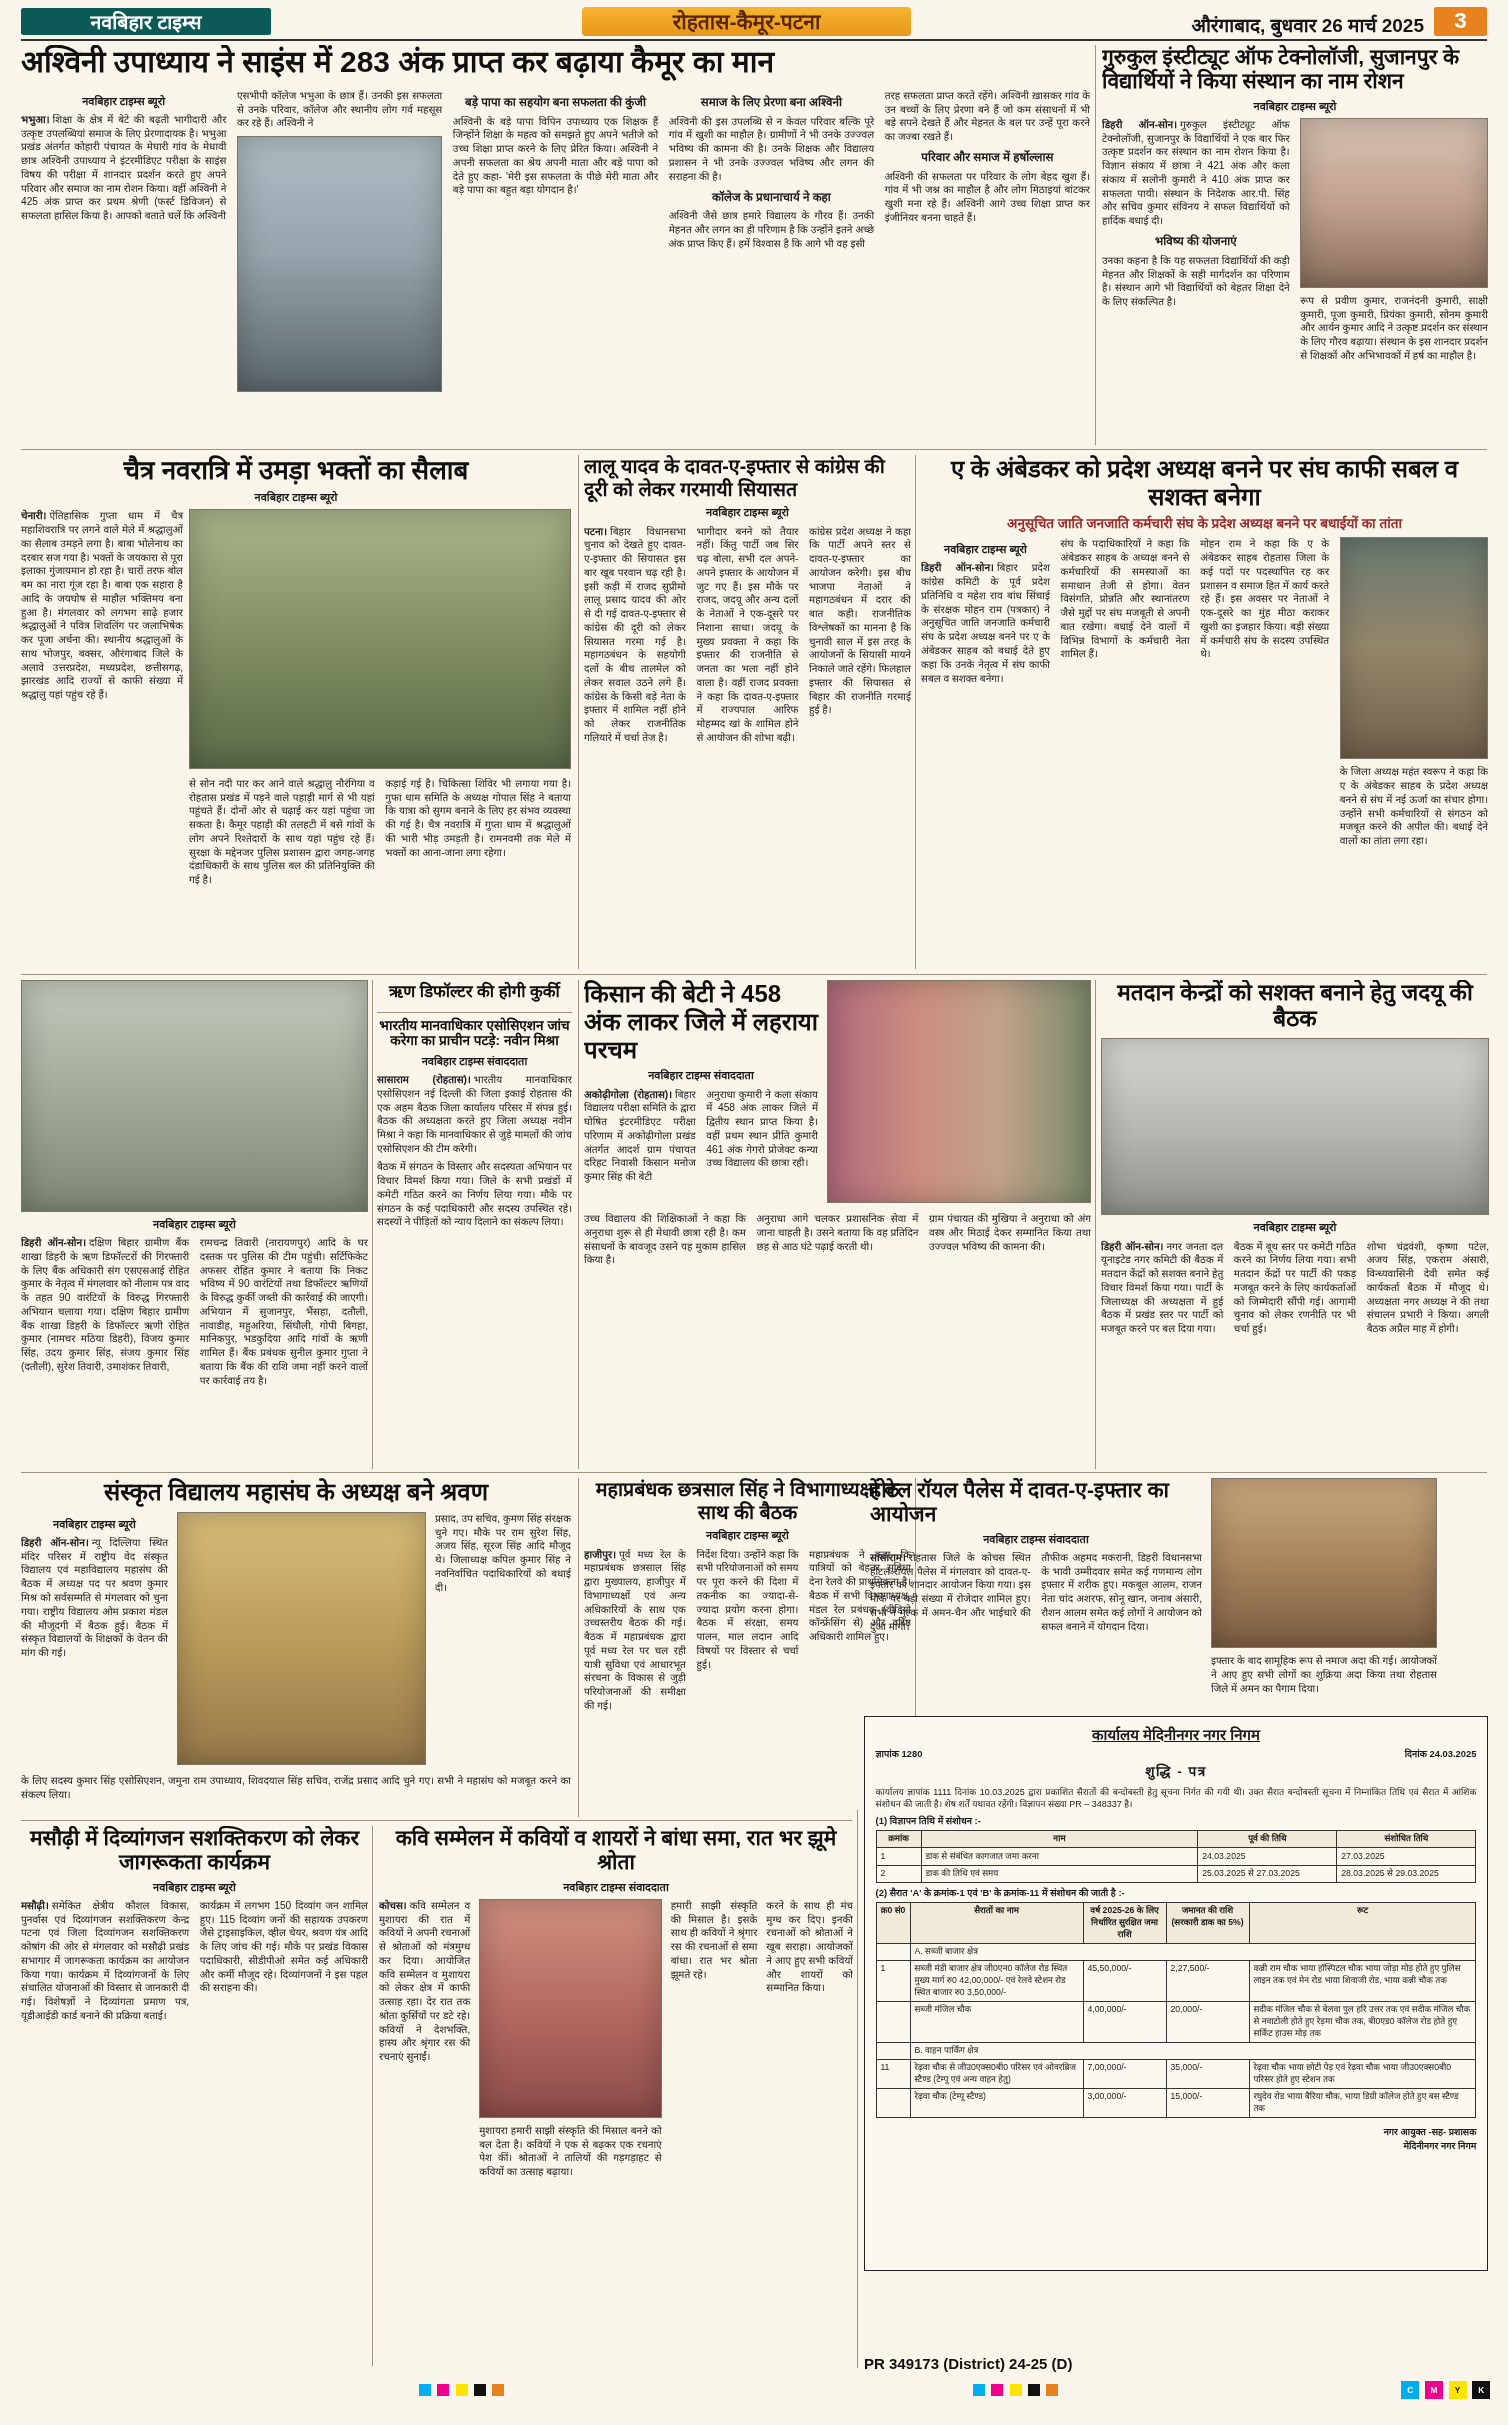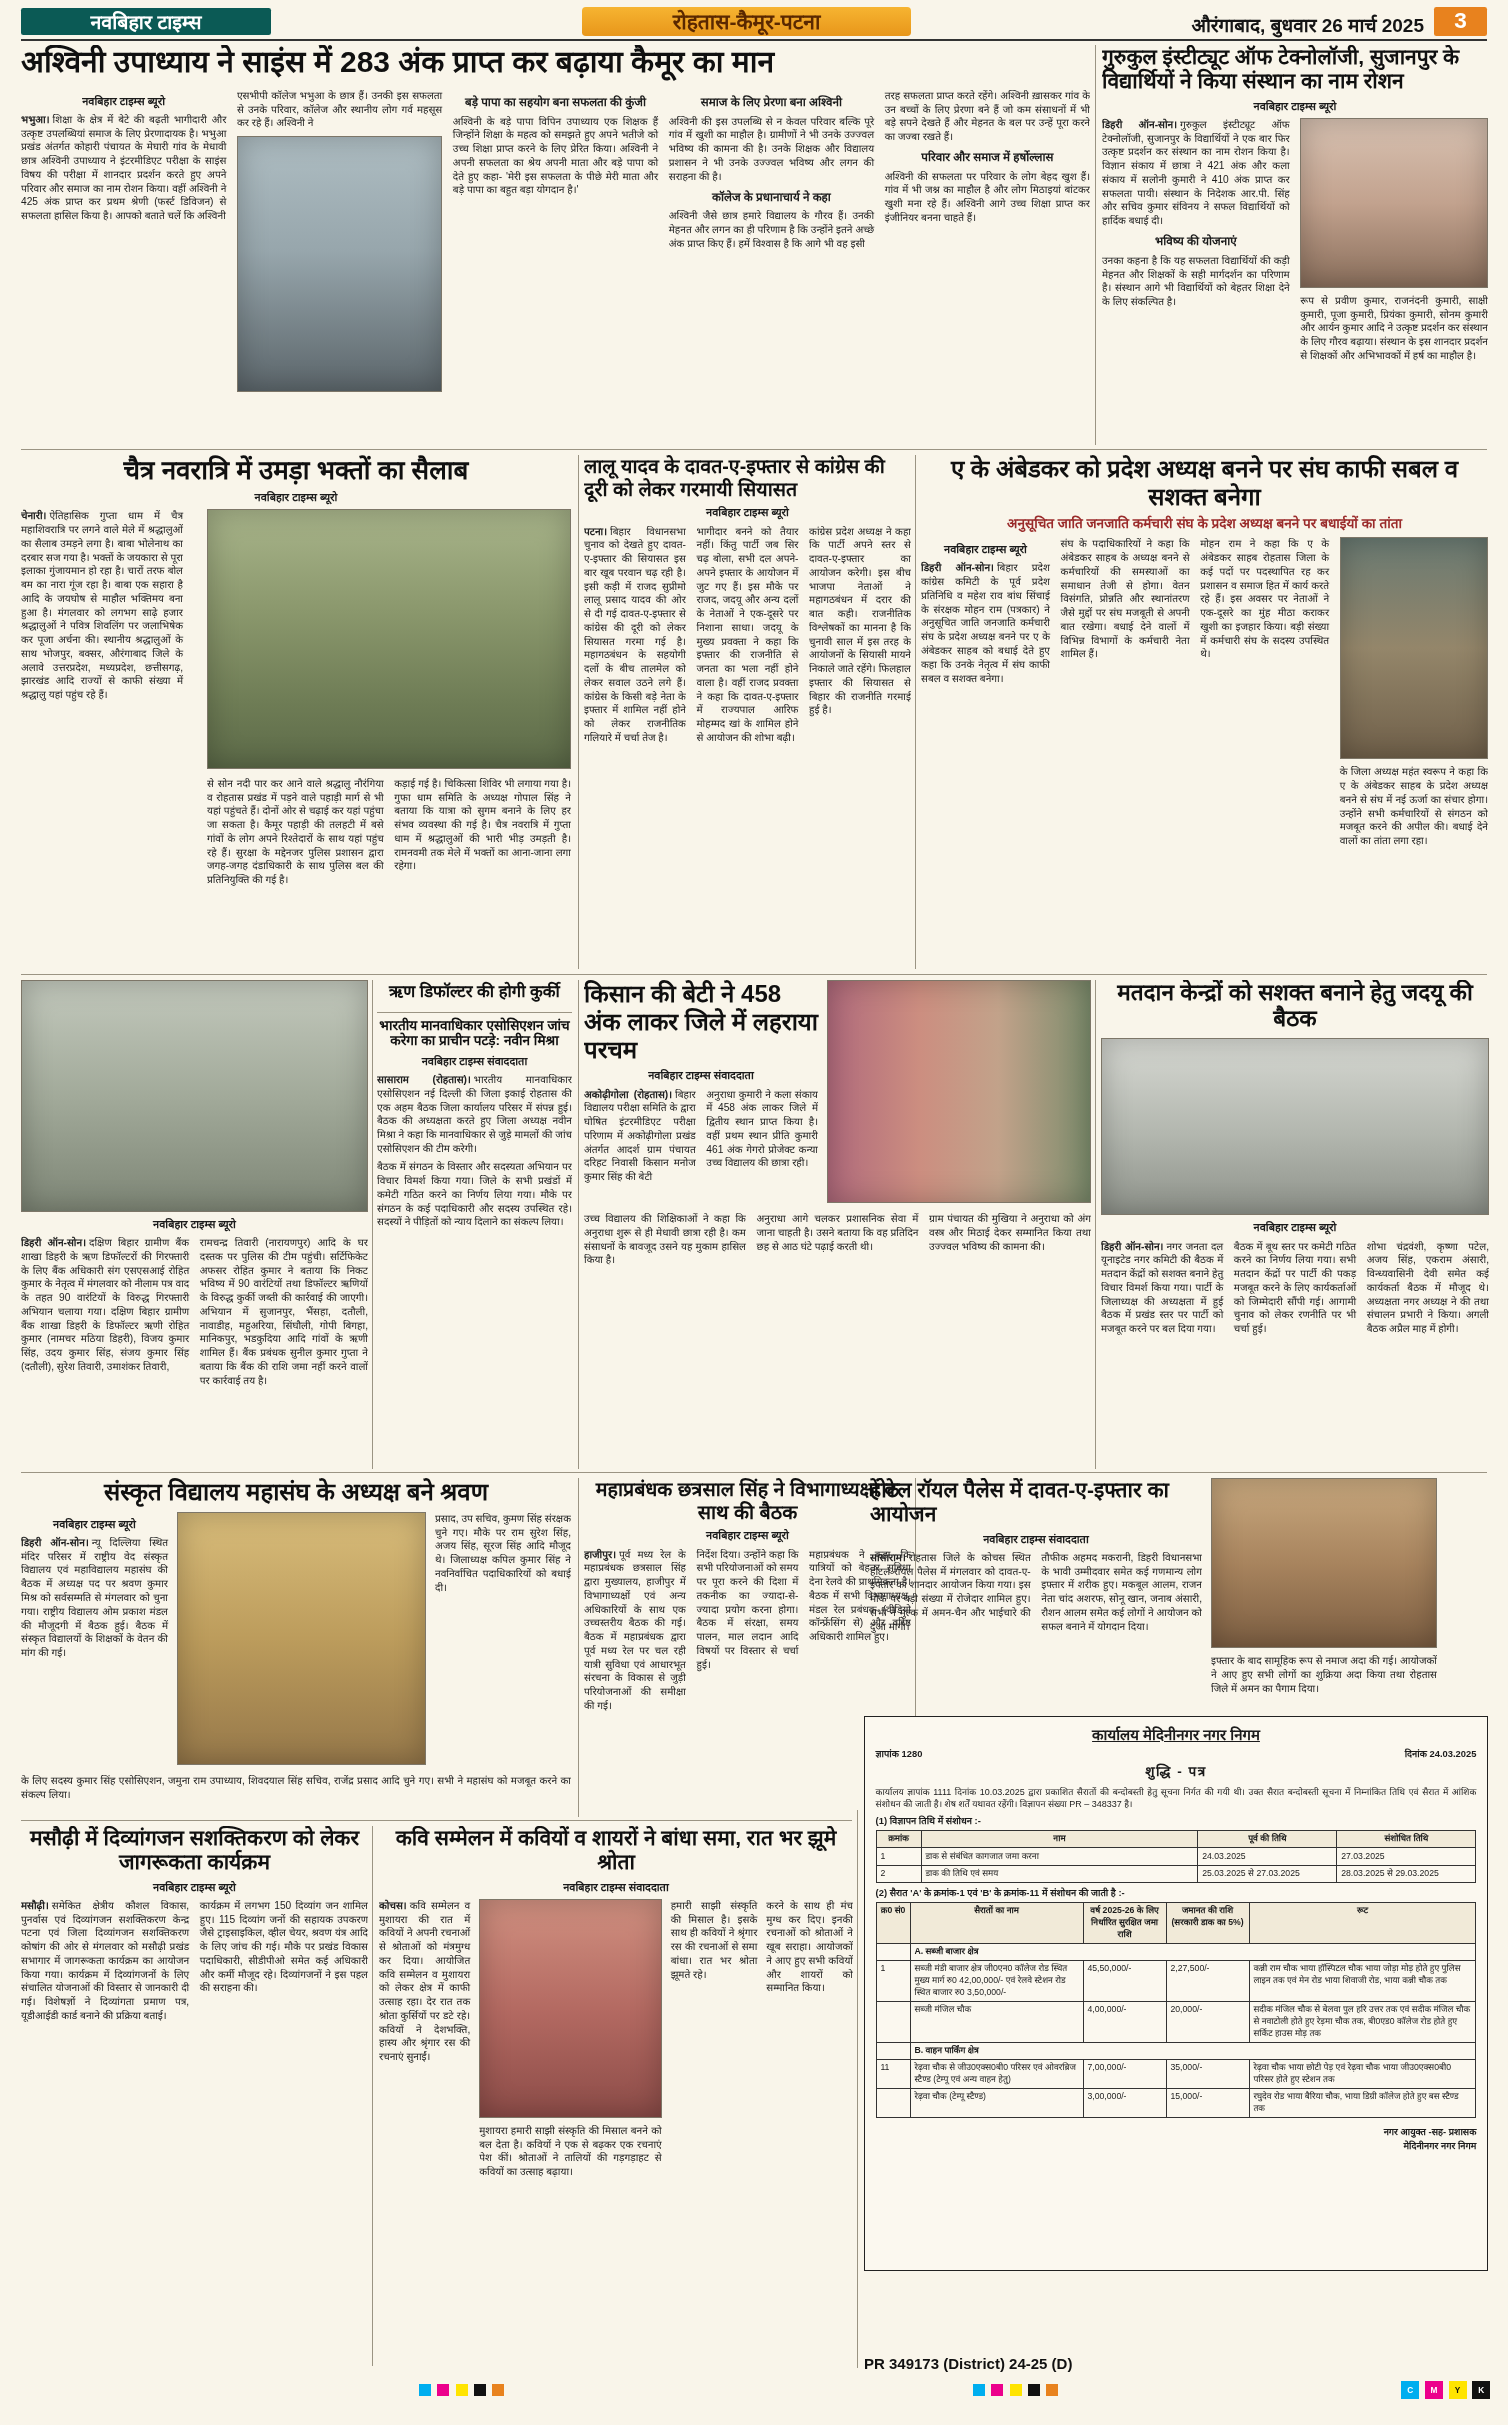--- a/index.html
+++ b/index.html
@@ -37,21 +37,21 @@
   .hline{position:absolute;height:0.8px;background:#9b9483}
   .notice{border:1.5px solid #222;background:#fbf8ef;padding:7.5px 10.6px;font-size:9px;line-height:1.35}
   .n-office{text-align:center;font-weight:bold;font-size:15px;text-decoration:underline}
   .n-memrow{display:flex;justify-content:space-between;font-weight:bold;font-size:9.4px;margin:3px 0}
   .n-title{text-align:center;font-weight:bold;font-size:13.6px;letter-spacing:1.5px;margin:1.5px 0 4.5px;}
   .n-intro{text-align:justify;font-size:9px;margin-bottom:4.5px}
   .n-seclabel{font-weight:bold;font-size:9.4px;margin:3.8px 0 2.3px}
   .n-table{width:100%;border-collapse:collapse;font-size:8.7px}
   .n-table th,.n-table td{border:0.8px solid #333;padding:2.3px 3.8px;vertical-align:top;text-align:left}
   .n-table th{text-align:center;font-weight:bold;background:#f1ead8}
-  .grp td{font-weight:bold}
+  .grp td{font-weight:normal}
   .n-sig{margin-top:7.5px;text-align:right;font-weight:bold;font-size:9.4px;line-height:1.4}
   .prline{font-weight:bold;font-size:15px;color:#111}
   .sq{display:inline-block;width:12px;height:12px;margin-right:3px}
   .csq{display:inline-flex;align-items:center;justify-content:center;width:18px;height:18px;margin-left:2.3px;
        color:#fff;font-size:8.3px;font-weight:bold;font-style:normal}
   .csq i{font-style:normal}
 </style>
 </head>
 <body>
 
@@ -108,21 +108,21 @@
         <p class="body">रूप से प्रवीण कुमार, राजनंदनी कुमारी, साक्षी कुमारी, पूजा कुमारी, प्रियंका कुमारी, सोनम कुमारी और आर्यन कुमार आदि ने उत्कृष्ट प्रदर्शन कर संस्थान के लिए गौरव बढ़ाया। संस्थान के इस शानदार प्रदर्शन से शिक्षकों और अभिभावकों में हर्ष का माहौल है।</p>
       </div>
     </div>
   </section>
 
   <div class="hline" style="left:21px;top:449px;width:1466px"></div>
 
   <section class="abs" style="left:21px;top:455px;width:550px;height:514px">
     <h2 class="headline center" style="font-size:26px">चैत्र नवरात्रि में उमड़ा भक्तों का सैलाब</h2>
     <div class="byline">नवबिहार टाइम्स ब्यूरो</div>
-    <div style="display:flex;gap:24px;height:445px;overflow:hidden">
+    <div style="display:flex;gap:6px;height:445px;overflow:hidden">
       <div style="width:162px">
         <p class="body"><b class="loc">चेनारी।</b><span>ऐतिहासिक गुप्ता धाम में चैत्र महाशिवरात्रि पर लगने वाले मेले में श्रद्धालुओं का सैलाब उमड़ने लगा है। बाबा भोलेनाथ का दरबार सज गया है। भक्तों के जयकारा से पूरा इलाका गुंजायमान हो रहा है। चारों तरफ बोल बम का नारा गूंज रहा है। बाबा एक सहारा है आदि के जयघोष से माहौल भक्तिमय बना हुआ है। मंगलवार को लगभग साढ़े हजार श्रद्धालुओं ने पवित्र शिवलिंग पर जलाभिषेक कर पूजा अर्चना की। स्थानीय श्रद्धालुओं के साथ भोजपुर, बक्सर, औरंगाबाद जिले के अलावे उत्तरप्रदेश, मध्यप्रदेश, छत्तीसगढ़, झारखंड आदि राज्यों से काफी संख्या में श्रद्धालु यहां पहुंच रहे हैं।</span></p>
       </div>
       <div style="flex:1">
         <div class="photo ph-mela" style="height:260px"></div>
         <div class="cols" style="height:173px;margin-top:7.5px">
           <div class="col">
             <p class="body">से सोन नदी पार कर आने वाले श्रद्धालु नौरंगिया व रोहतास प्रखंड में पड़ने वाले पहाड़ी मार्ग से भी यहां पहुंचते हैं। दोनों ओर से चढ़ाई कर यहां पहुंचा जा सकता है। कैमूर पहाड़ी की तलहटी में बसे गांवों के लोग अपने रिश्तेदारों के साथ यहां पहुंच रहे हैं। सुरक्षा के मद्देनजर पुलिस प्रशासन द्वारा जगह-जगह दंडाधिकारी के साथ पुलिस बल की प्रतिनियुक्ति की गई है।</p>
           </div>
           <div class="col">

